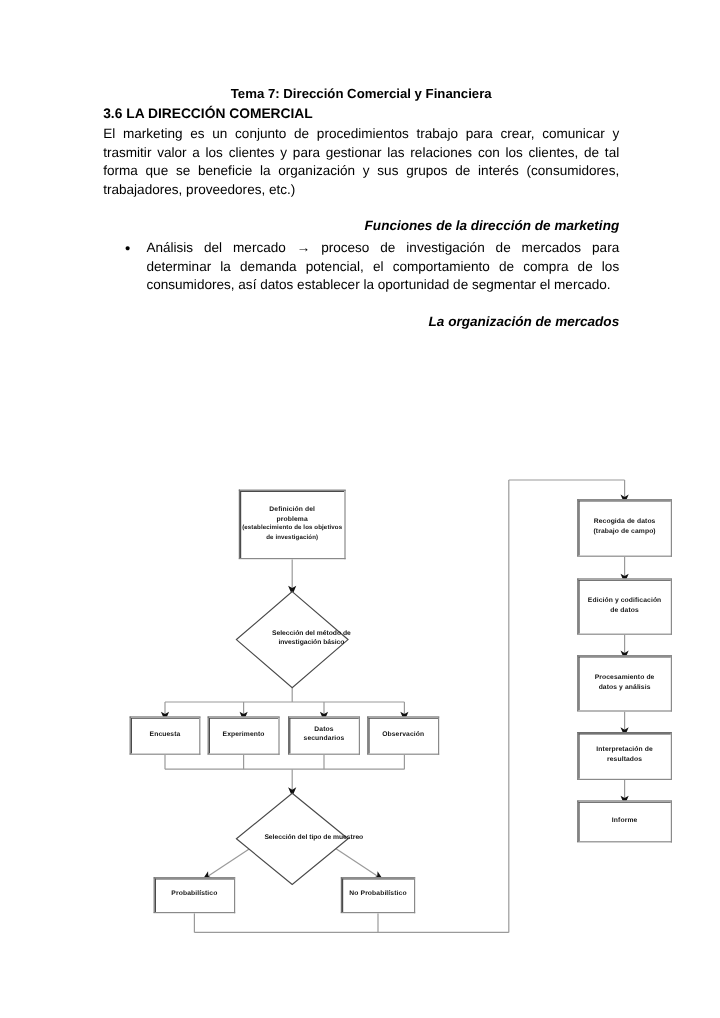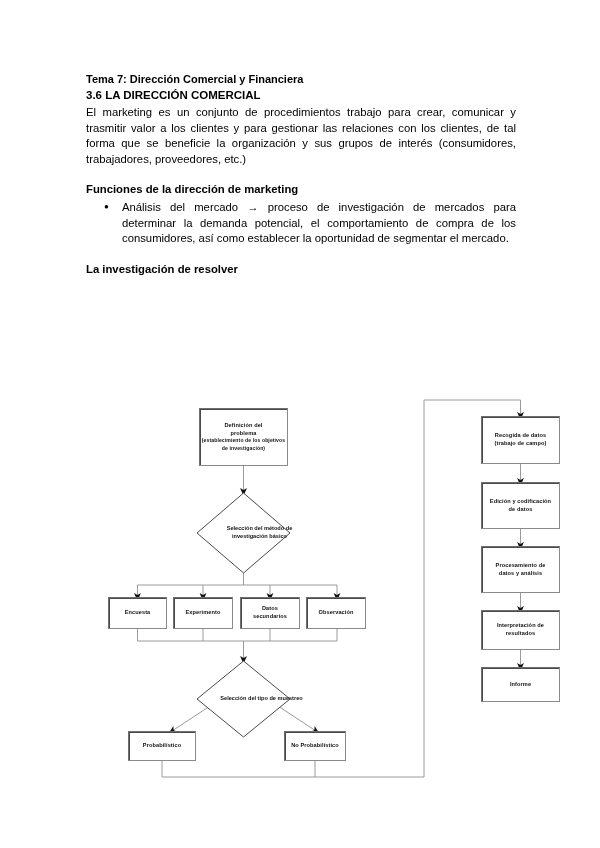--- a/index.html
+++ b/index.html
@@ -23,43 +23,45 @@
     height: 848px;
     background: #fff;
   }
   .content {
     position: absolute;
     left: 86px;
     top: 72px;
     width: 430px;
   }
   .doc-title {
-    text-align: left;
+    text-align: center;
     font-size: 11px;
     font-weight: bold;
     line-height: 15px;
     margin: 0 0 1px 0;
   }
   .section-head {
     font-size: 11.5px;
     font-weight: bold;
     line-height: 15px;
     margin: 0 0 2px 0;
   }
   .para {
     font-size: 11.3px;
     line-height: 15.5px;
     text-align: justify;
     margin: 0;
   }
   .sub-head {
     font-size: 11.3px;
     font-weight: bold;
+    font-style: italic;
     line-height: 15px;
     margin: 15px 0 3px 0;
+    text-align: right;
   }
   ul.bullets {
     margin: 0;
     padding: 0;
     list-style: none;
   }
   ul.bullets > li {
     position: relative;
     padding-left: 36px;
     margin-bottom: 14px;
@@ -144,24 +146,24 @@
 
 <div class="page">
 
   <div class="content">
     <div class="doc-title">Tema 7: Dirección Comercial y Financiera</div>
     <div class="section-head">3.6 LA DIRECCIÓN COMERCIAL</div>
     <p class="para">El marketing es un conjunto de procedimientos trabajo para crear, comunicar y trasmitir valor a los clientes y para gestionar las relaciones con los clientes, de tal forma que se beneficie la organización y sus grupos de interés (consumidores, trabajadores, proveedores, etc.)</p>
 
     <div class="sub-head">Funciones de la dirección de marketing</div>
     <ul class="bullets">
-      <li>Análisis del mercado → proceso de investigación de mercados para determinar la demanda potencial, el comportamiento de compra de los consumidores, así como establecer la oportunidad de segmentar el mercado.</li>
+      <li>Análisis del mercado → proceso de investigación de mercados para determinar la demanda potencial, el comportamiento de compra de los consumidores, así datos establecer la oportunidad de segmentar el mercado.</li>
     </ul>
 
-    <div class="sub-head">La investigación de resolver</div>
+    <div class="sub-head">La organización de mercados</div>
   </div>
 
   <div class="flow">
 
     <svg class="flow-svg" viewBox="0 0 600 848">
       <defs>
         <marker id="arrow" markerWidth="9" markerHeight="9" refX="4.2" refY="4" orient="auto" markerUnits="userSpaceOnUse">
           <path d="M0.3,0.6 L8.2,4 L0.3,7.4 L2.3,4 Z" fill="#111111"></path>
         </marker>
       </defs>

